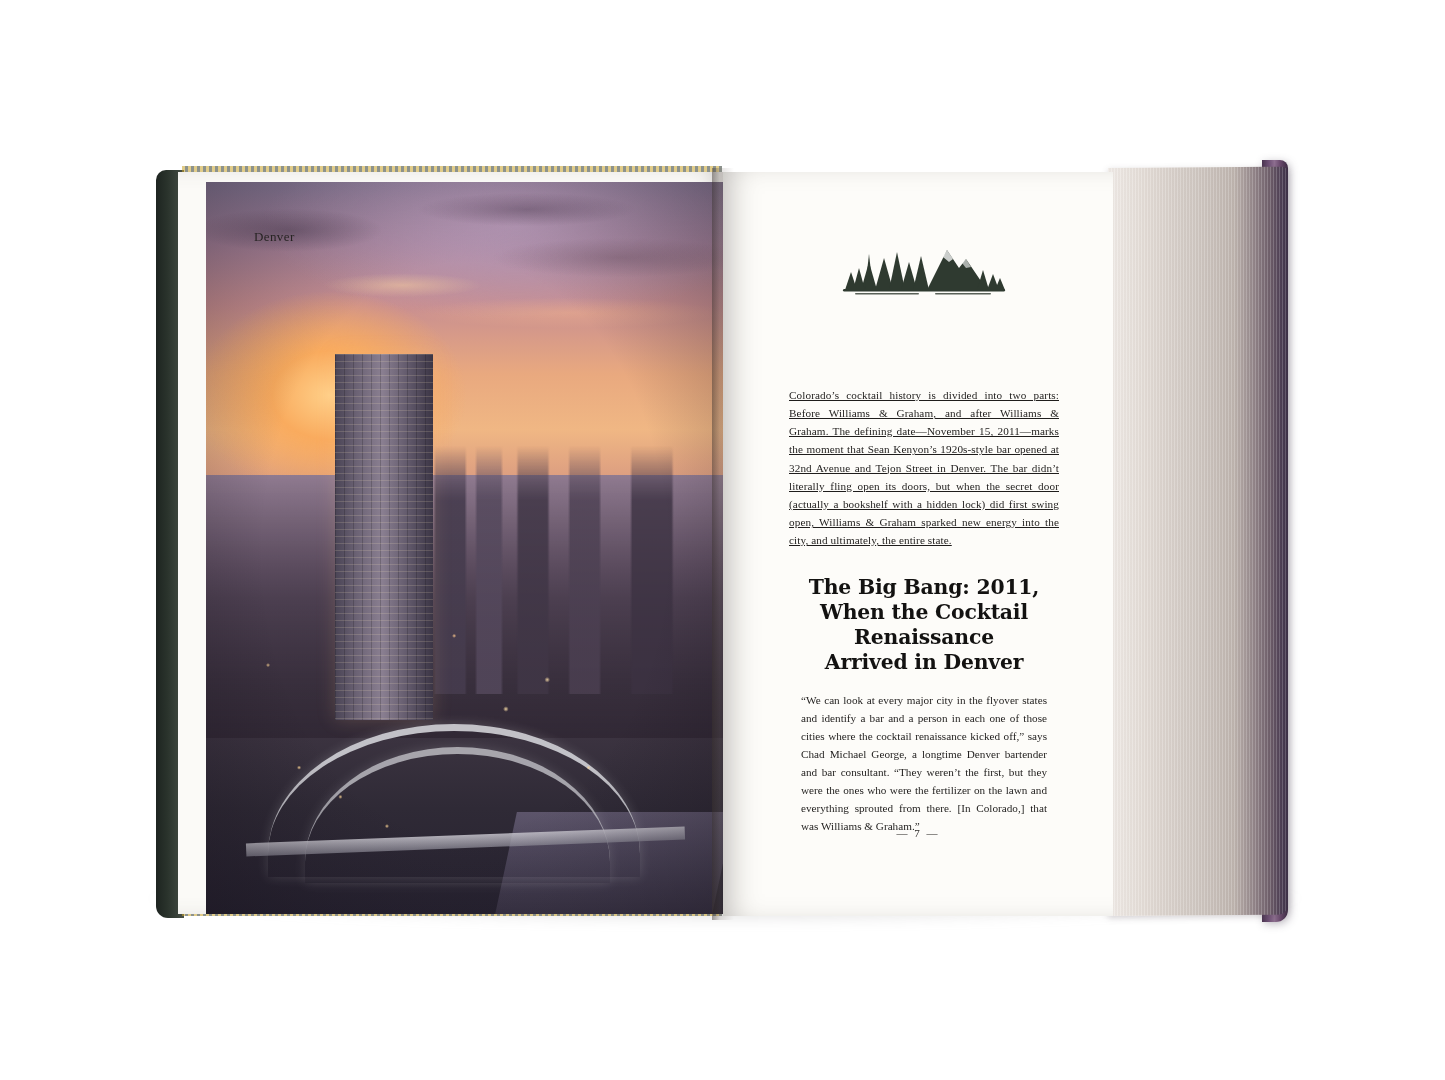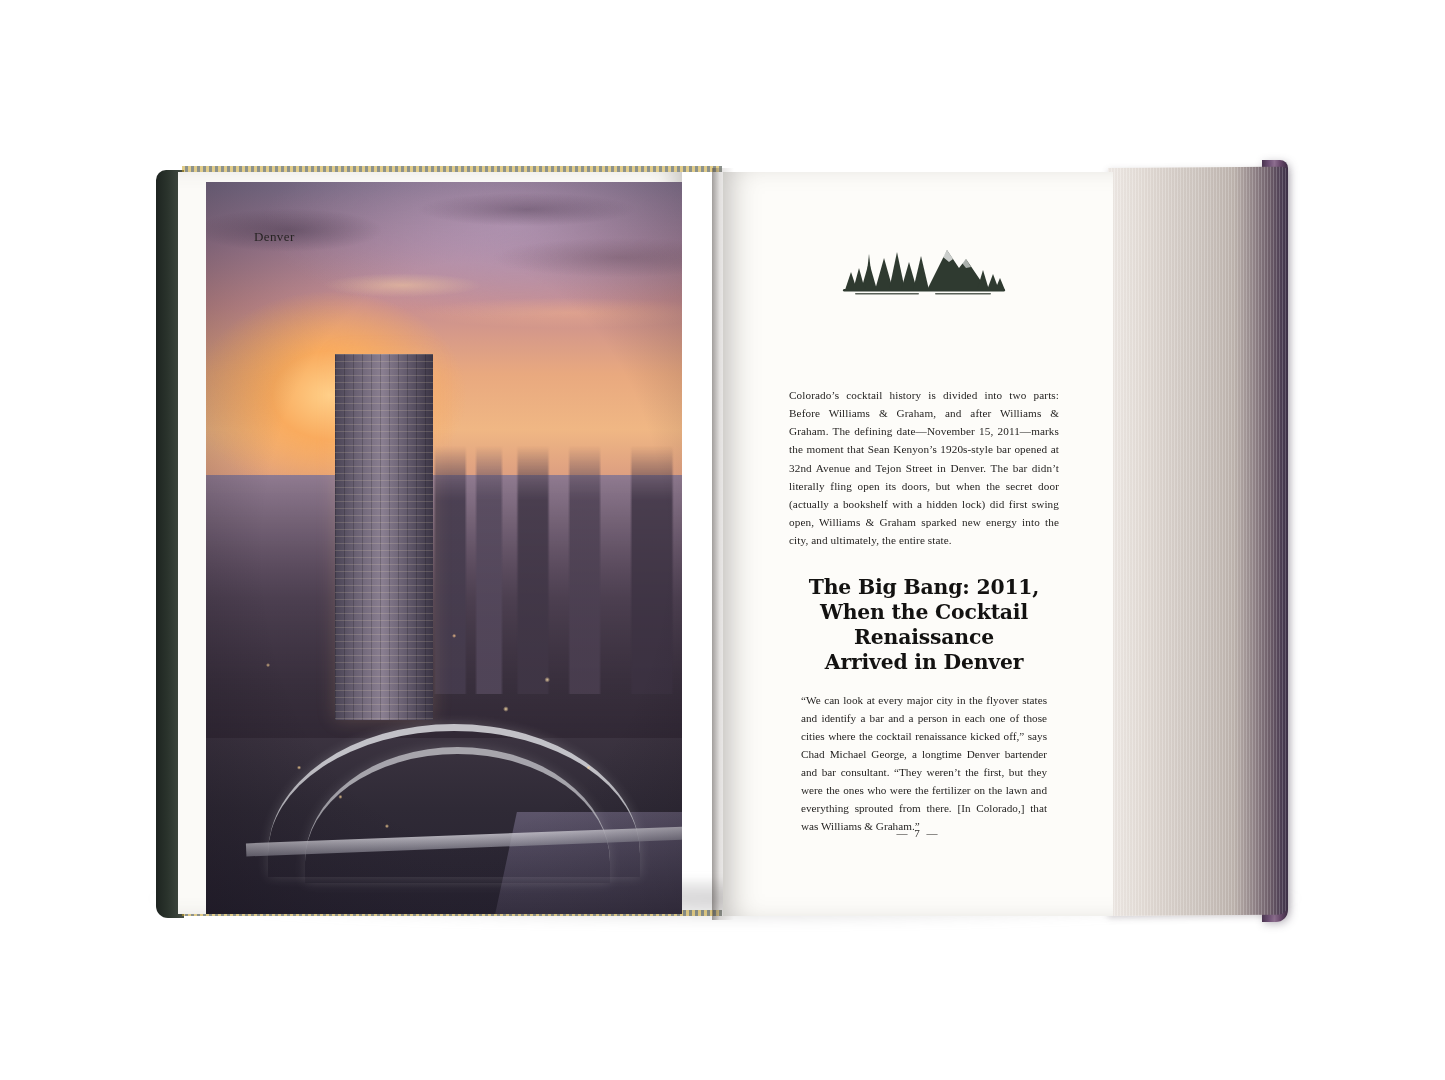--- a/index.html
+++ b/index.html
@@ -101,21 +101,21 @@
     height: 748px;
     background: linear-gradient(90deg, #1d2420 0%, #2a332c 40%, #39423a 75%, #4a5249 100%);
     border-radius: 10px 0 0 12px;
   }
 
   
   .page-left {
     position: absolute;
     left: 178px;
     top: 172px;
-    width: 504px;
+    width: 545px;
     height: 742px;
     background: #fbfaf7;
     box-shadow: inset -18px 0 26px -12px rgba(90,84,80,0.35);
     overflow: hidden;
   }
 
   .page-label {
     position: absolute;
     left: 76px;
     top: 57px;
@@ -268,20 +268,21 @@
   .ornament svg { display: inline-block; }
 
   .body-text {
     font-family: "Liberation Serif", serif;
     font-size: 11.2px;
     line-height: 1.62;
     color: #1f1d1c;
     text-align: justify;
     letter-spacing: 0.1px;
     margin: 0 0 26px 0;
+    text-decoration: underline;
   }
 
   .headline {
     font-family: "DejaVu Serif", serif;
     font-weight: bold;
     font-size: 21px;
     line-height: 1.18;
     text-align: center;
     color: #131211;
     letter-spacing: -0.2px;

